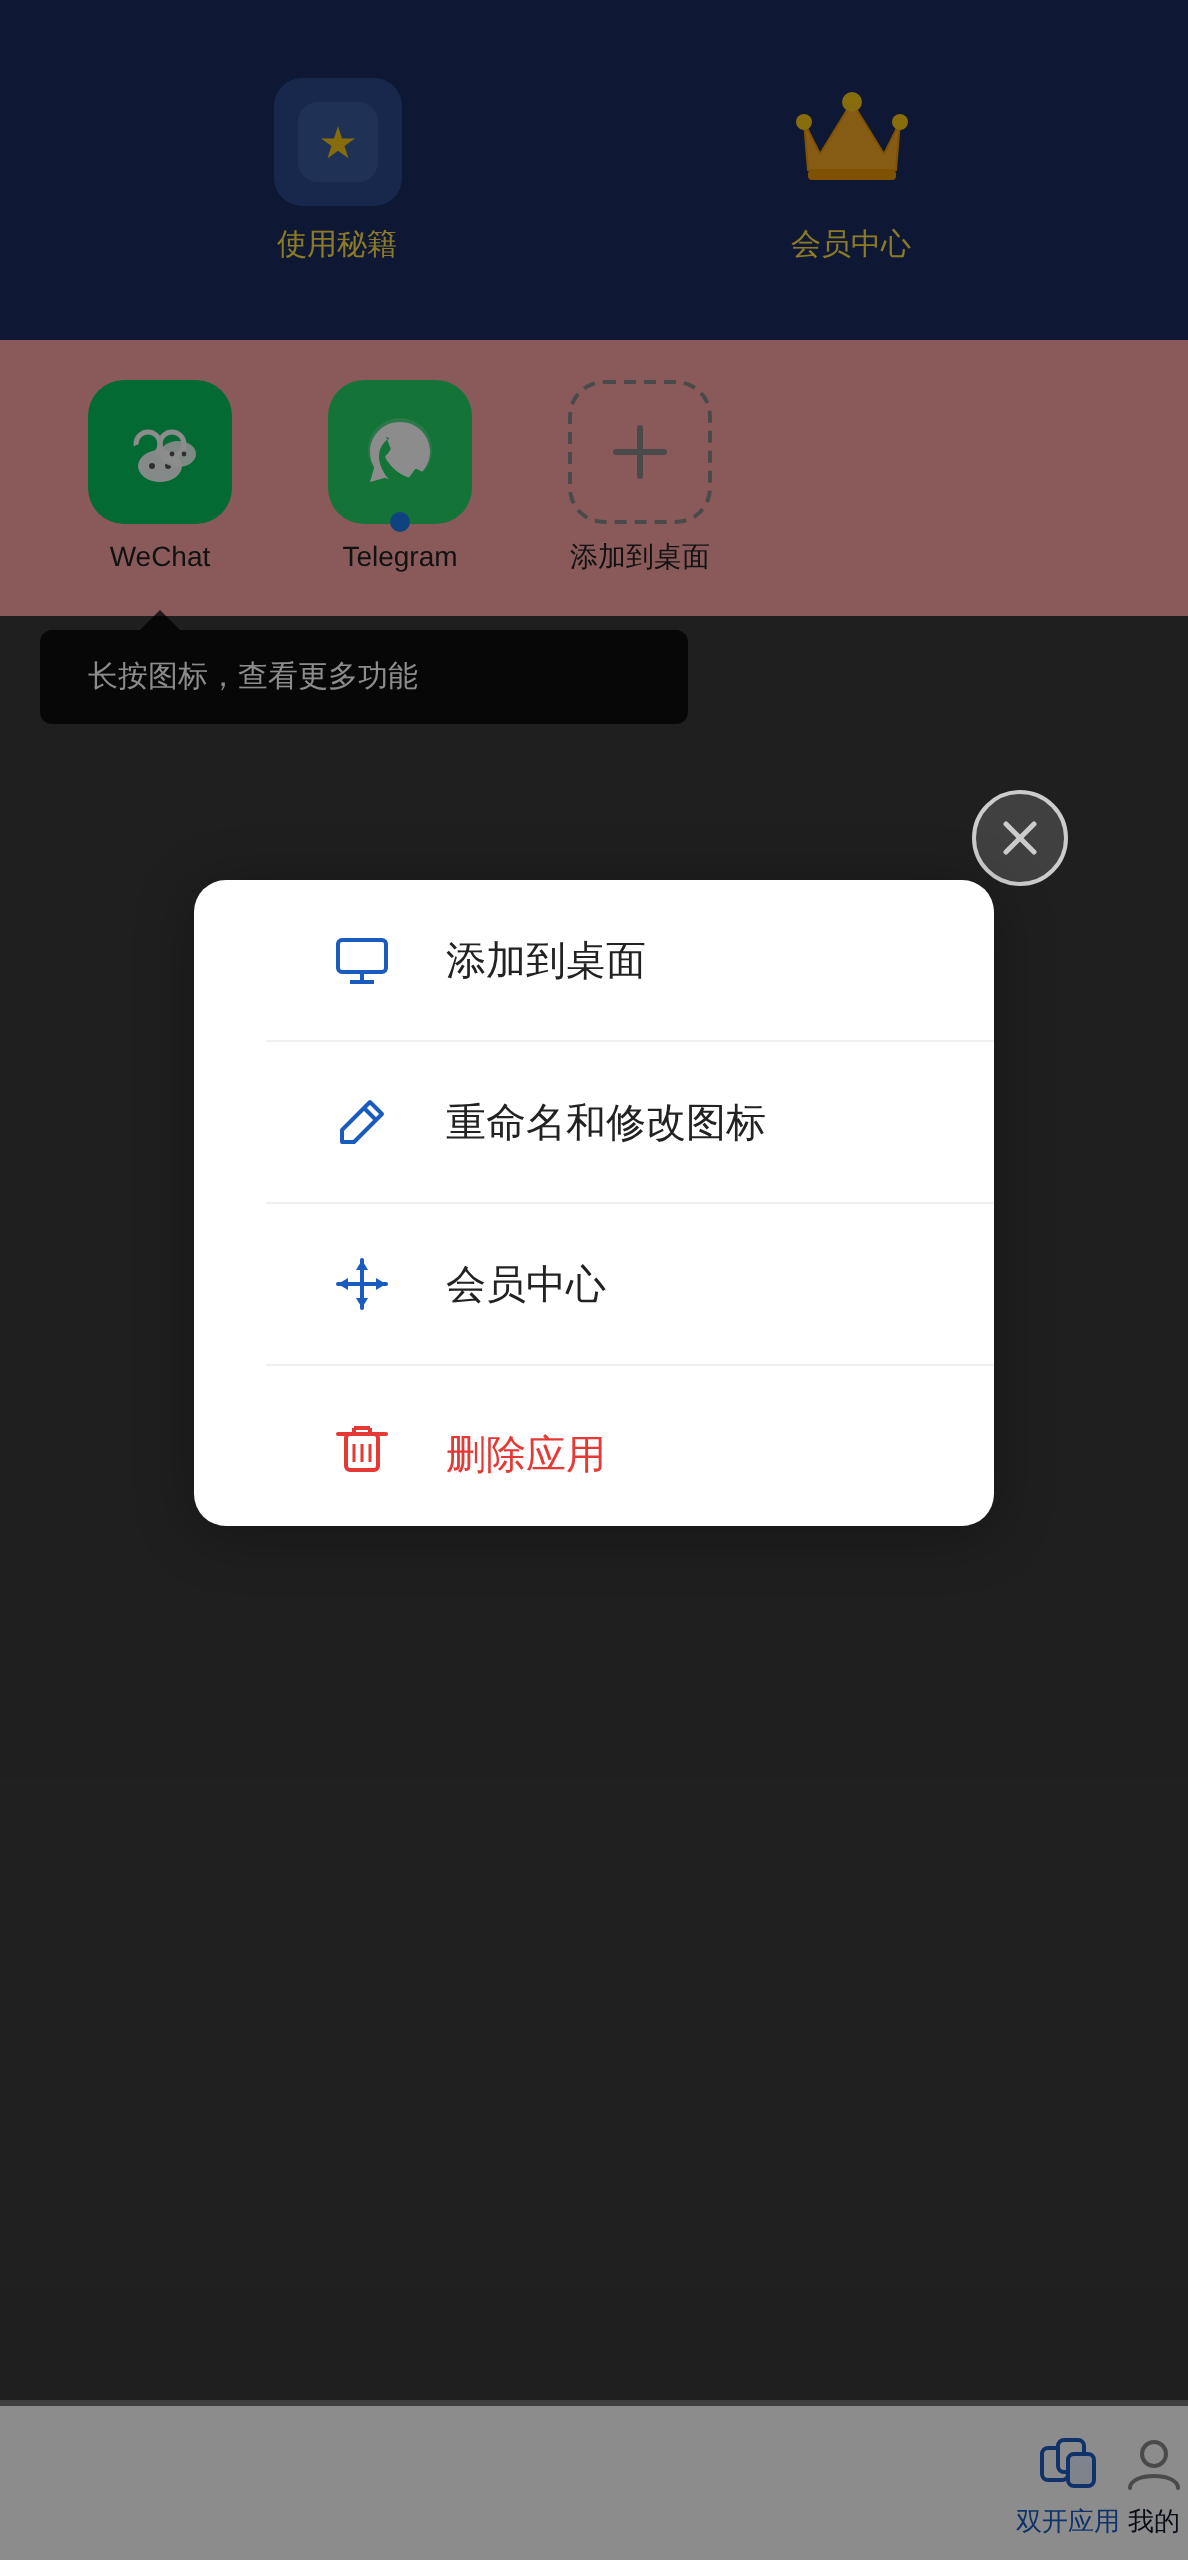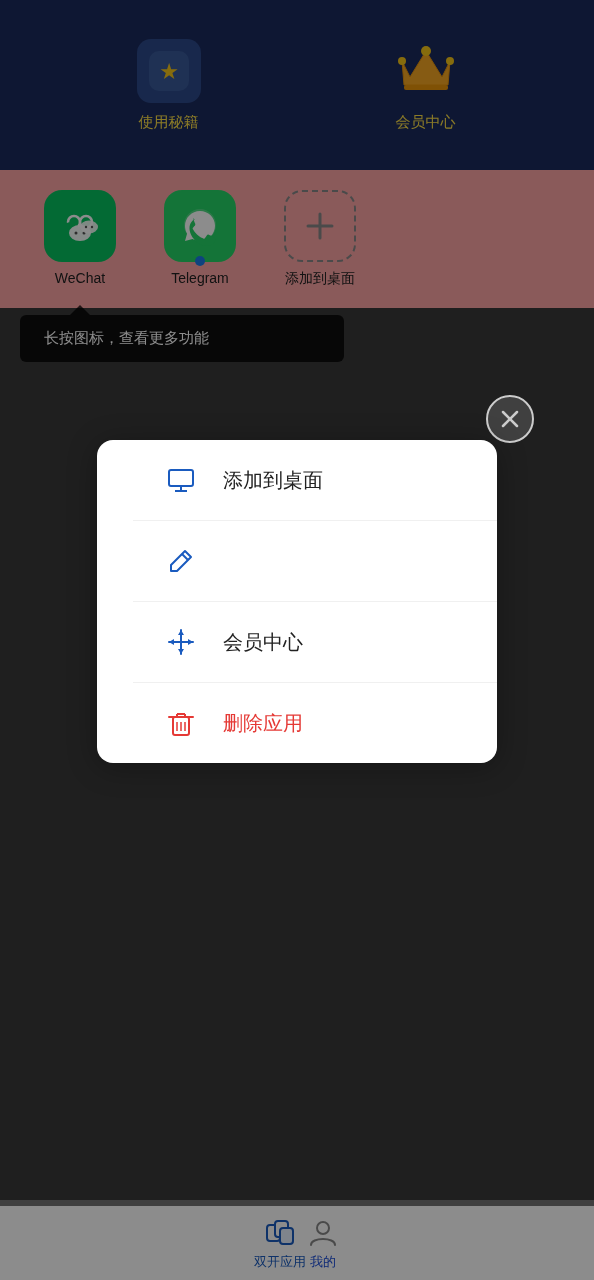--- a/index.html
+++ b/index.html
@@ -162,20 +162,21 @@
       display: flex;
       align-items: center;
       gap: 24px;
       padding: 22px 30px;
       border-bottom: 1px solid #f0f0f0;
       cursor: pointer;
       margin-left: 36px;
     }
     .menu-item:last-child {
       border-bottom: none;
+      align-items: flex-end;
     }
     .menu-icon {
       width: 36px;
       height: 36px;
       display: flex;
       align-items: center;
       justify-content: center;
       flex-shrink: 0;
     }
     .menu-text {
@@ -189,22 +190,22 @@
     
     .bottom-nav {
       position: absolute;
       bottom: 0;
       left: 0;
       width: 100%;
       height: 80px;
       background: #fff;
       display: flex;
       align-items: center;
-      justify-content: center;
-      border-top: 6px solid #737373;
+      justify-content: flex-end;
+      border-top: 3px solid #737373;
       z-index: 5;
     }
     .nav-item {
       display: flex;
       flex-direction: column;
       align-items: center;
       gap: 4px;
       cursor: pointer;
     }
     .nav-label {
@@ -314,20 +315,21 @@
   </div>
 
 
   <div class="menu-item">
     <div class="menu-icon">
       <svg width="32" height="32" viewBox="0 0 32 32">
         <path d="M20 6 L26 12 L12 26 L6 26 L6 20 Z" fill="none" stroke="#1a5bbf" stroke-width="2" stroke-linejoin="round"></path>
         <line x1="17" y1="9" x2="23" y2="15" stroke="#1a5bbf" stroke-width="2"></line>
       </svg>
     </div>
+    <span class="menu-text">重命名和修改图标</span>
   </div>
 
   <div class="menu-item">
     <div class="menu-icon">
       <svg width="32" height="32" viewBox="0 0 32 32">
         <line x1="16" y1="4" x2="16" y2="28" stroke="#1a5bbf" stroke-width="2" stroke-linecap="round"></line>
         <line x1="4" y1="16" x2="28" y2="16" stroke="#1a5bbf" stroke-width="2" stroke-linecap="round"></line>
         <polygon points="16,4 13,9 19,9" fill="#1a5bbf"></polygon>
         <polygon points="16,28 13,23 19,23" fill="#1a5bbf"></polygon>
         <polygon points="4,16 9,13 9,19" fill="#1a5bbf"></polygon>
@@ -362,15 +364,15 @@
       <rect x="12" y="6" width="13" height="16" rx="3" fill="#fff" stroke="#1a5bbf" stroke-width="2"></rect>
       <rect x="17" y="13" width="13" height="16" rx="3" fill="#e8f0ff" stroke="#1a5bbf" stroke-width="2"></rect>
     </svg>
     <span class="nav-label">双开应用</span>
   </div>
   <div class="nav-item">
     <svg width="34" height="34" viewBox="0 0 34 34">
       <circle cx="17" cy="13" r="6" fill="none" stroke="#888" stroke-width="2"></circle>
       <path d="M5 30 C5 22 29 22 29 30" fill="none" stroke="#888" stroke-width="2" stroke-linecap="round"></path>
     </svg>
-    <span class="nav-label" style="color:#1d4ed8;">我的</span>
+    <span class="nav-label" style="color:#0f172a;">我的</span>
   </div>
 </div>
 
 </body></html>

